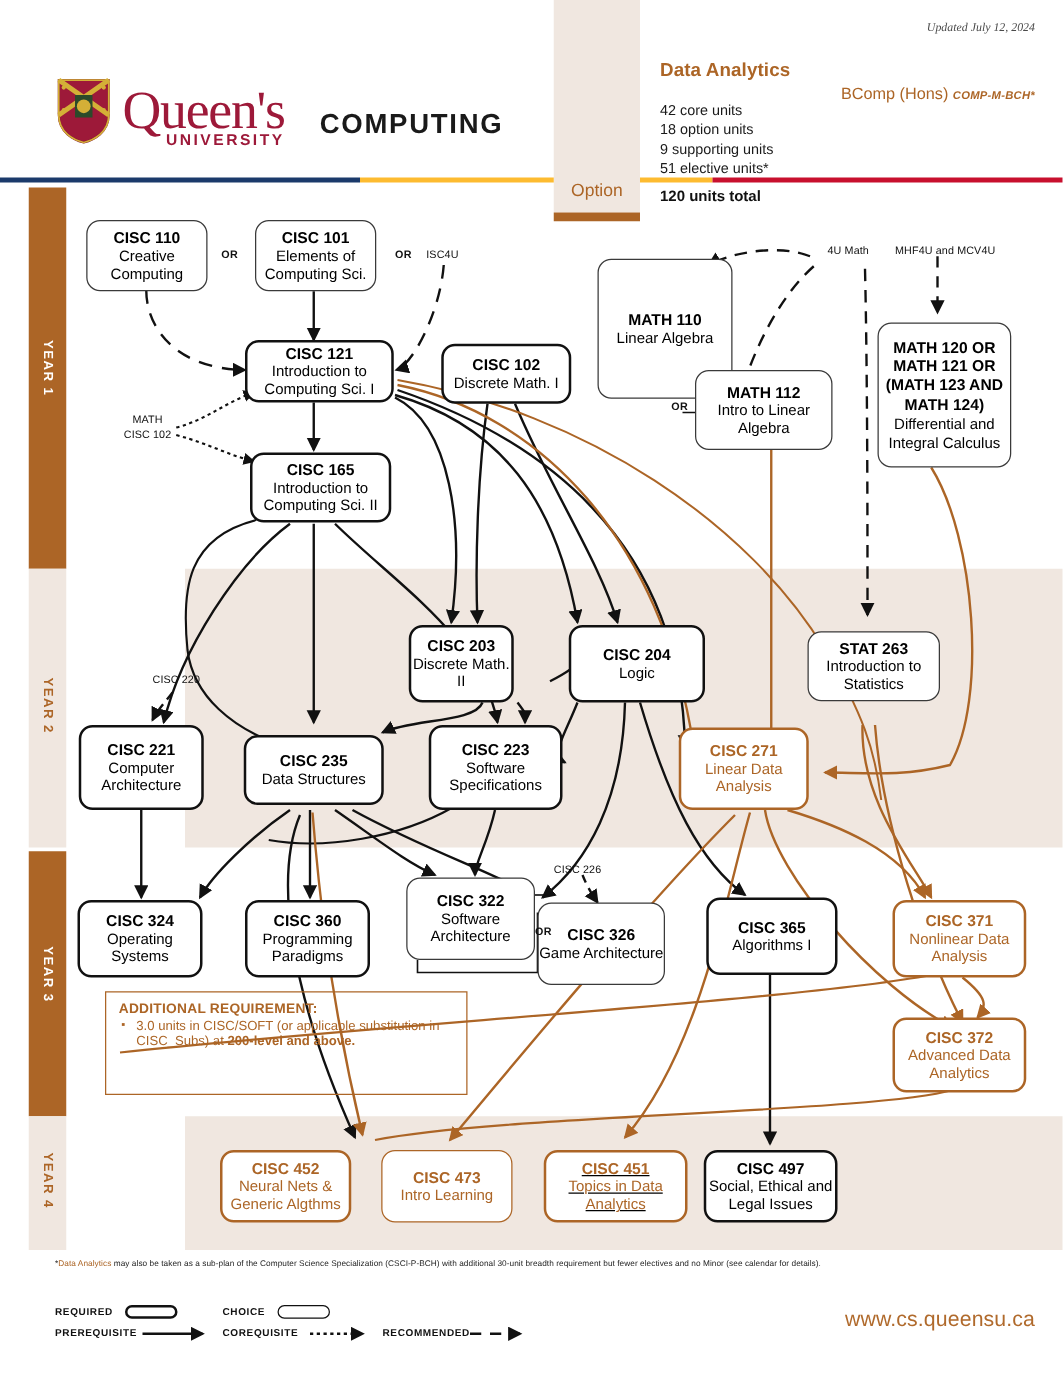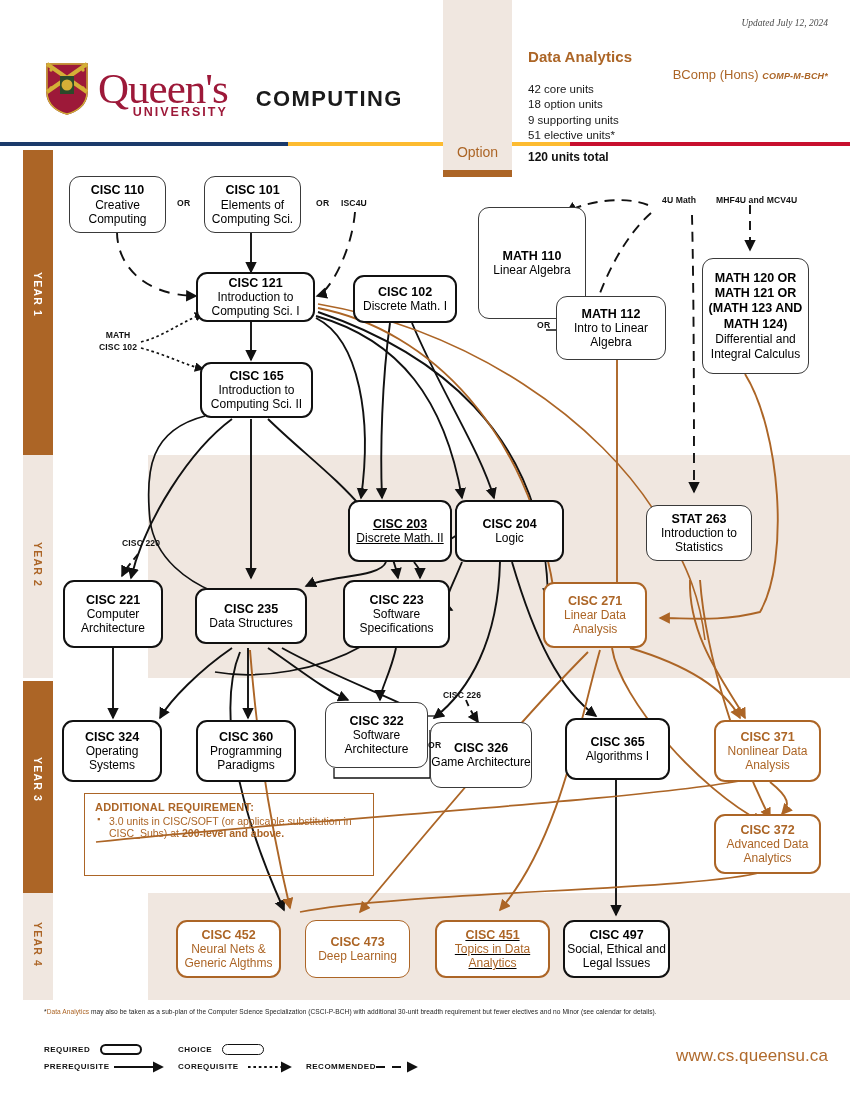--- a/index.html
+++ b/index.html
@@ -81,21 +81,21 @@
   .box .name { font-size:12px; }
   .box.req { border:2.6px solid #111111; }
   .box.choice { border:1.2px solid #3a3a3a; }
   .box.opt-req { border:2.6px solid #ac6526; }
   .box.opt-choice { border:1.2px solid #ac6526; }
   .box.opt-req .code, .box.opt-req .name,
   .box.opt-choice .code, .box.opt-choice .name { color:#ac6526; }
 
   
   .minilab {
-    position:absolute; font-size:8.6px; font-weight:bold; color:#111; z-index:7;
+    position:absolute; font-size:8.6px; font-weight:normal; color:#111; z-index:7;
     white-space:nowrap; letter-spacing:0.1px;
   }
   .orlab {
     position:absolute; font-size:8.6px; font-weight:bold; color:#111; z-index:7;
     letter-spacing:0.3px;
   }
 
   
   .addreq {
     position:absolute; left:84px; top:793px; width:290px; height:83px;
@@ -337,21 +337,21 @@
   </div>
   <div class="box choice" style="left:702px; top:258px; width:107px; height:116px; line-height:1.22;">
     <div class="code" style="font-size:12.5px;">
       <span>MATH 120 </span><span class="sm">OR</span><br>
       <span>MATH 121 </span><span class="sm">OR</span><br>
       <span>(MATH 123 </span><span class="sm">AND</span><br>
       <span>MATH 124)</span>
     </div>
     <div class="name">Differential and Integral Calculus</div>
   </div>
-  <div class="box req" style="left:348px; top:500px; width:104px; height:62px;text-decoration:underline;">
+  <div class="box req" style="left:327px; top:500px; width:84px; height:62px;">
     <div class="code">CISC 203</div>
     <div class="name">Discrete Math. II</div>
   </div>
   <div class="box req" style="left:455px; top:500px; width:109px; height:62px;">
     <div class="code">CISC 204</div>
     <div class="name">Logic</div>
   </div>
   <div class="box choice" style="left:646px; top:505px; width:106px; height:56px;">
     <div class="code">STAT 263</div>
     <div class="name">Introduction to Statistics</div>
@@ -399,21 +399,21 @@
   <div class="box opt-req" style="left:714px; top:814px; width:107px; height:60px;">
     <div class="code">CISC 372</div>
     <div class="name">Advanced Data Analytics</div>
   </div>
   <div class="box opt-req" style="left:176px; top:920px; width:105px; height:58px;">
     <div class="code">CISC 452</div>
     <div class="name">Neural Nets &amp; Generic Algthms</div>
   </div>
   <div class="box opt-choice" style="left:305px; top:920px; width:105px; height:58px;">
     <div class="code">CISC 473</div>
-    <div class="name">Deep Learning</div>
+    <div class="name">Intro Learning</div>
   </div>
   <div class="box opt-req" style="left:435px; top:920px; width:115px; height:58px;text-decoration:underline;">
     <div class="code">CISC 451</div>
     <div class="name">Topics in Data Analytics</div>
   </div>
   <div class="box req" style="left:563px; top:920px; width:107px; height:58px;">
     <div class="code">CISC 497</div>
     <div class="name">Social, Ethical and Legal Issues</div>
   </div>
 

